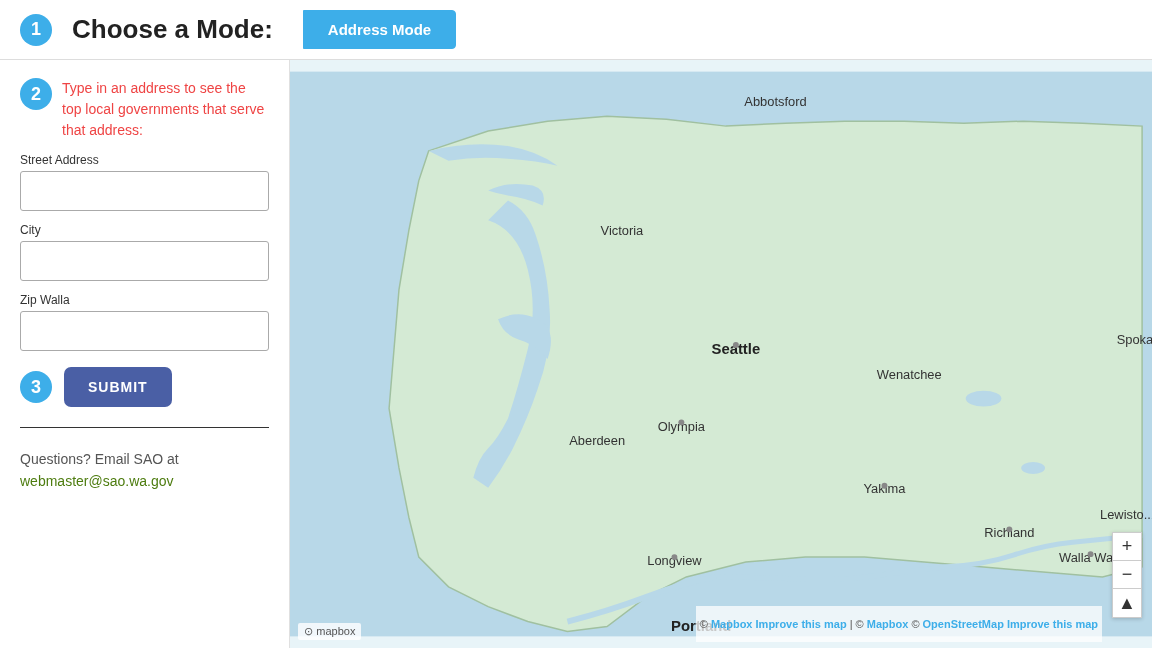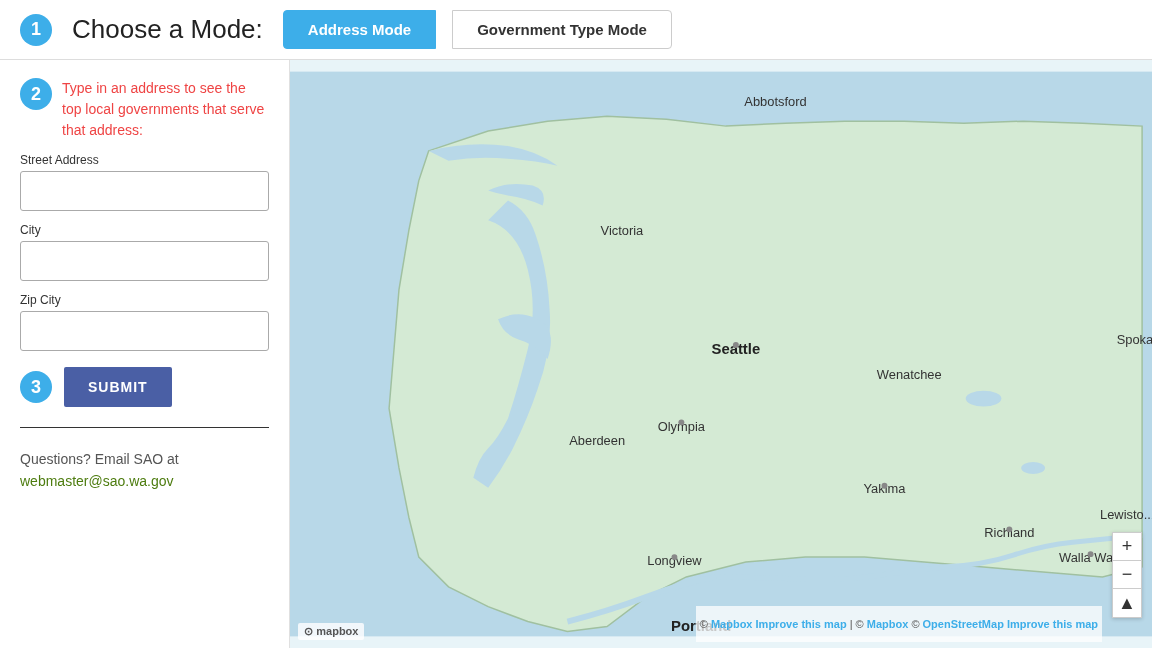--- a/index.html
+++ b/index.html
@@ -39,22 +39,23 @@
       font-weight: bold;
       font-size: 18px;
       display: flex;
       align-items: center;
       justify-content: center;
       flex-shrink: 0;
     }
 
     .choose-mode-label {
       font-size: 26px;
-      font-weight: normal;
+      font-weight: bold;
       color: #222;
+      margin-right: 10px;
     }
 
     .tabs {
       display: flex;
       align-items: stretch;
       gap: 16px;
     }
 
     .tab {
       padding: 10px 24px;
@@ -141,21 +142,21 @@
 
     .submit-btn {
       background: #4a5fa5;
       color: #fff;
       border: none;
       padding: 12px 24px;
       font-size: 14px;
       font-weight: bold;
       letter-spacing: 1px;
       cursor: pointer;
-      border-radius: 2px;
+      border-radius: 7px;
     }
 
     .divider {
       border: none;
       border-top: 1.5px solid #333;
       margin: 8px 0;
     }
 
     .footer-text {
       font-size: 14px;
@@ -230,21 +231,20 @@
 
     .mapbox-logo {
       position: absolute;
       bottom: 8px;
       left: 8px;
       font-size: 11px;
       color: #555;
       background: rgba(255,255,255,0.8);
       padding: 2px 6px;
       border-radius: 2px;
-      font-weight: bold;
     }
 
     .city-label {
       font-size: 13px;
       fill: #333;
       font-family: Arial, sans-serif;
     }
 
     .city-label-bold {
       font-size: 15px;
@@ -256,21 +256,20 @@
 </head>
 <body>
 
 <div class="app-container">
 
   <div class="header">
     <div class="step-circle">1</div>
     <span class="choose-mode-label">Choose a Mode:</span>
     <div class="tabs">
       <button class="tab active">Address Mode</button>
-      <button class="tab">Government Type Mode</button>
     </div>
   </div>
 
   <div class="main-content">
 
     <div class="left-panel">
 
       <div class="step2-area">
         <div class="step-circle">2</div>
         <span class="step2-text">Type in an address to see the top local governments that serve that address:</span>
@@ -280,21 +279,21 @@
         <label class="form-label">Street Address</label>
         <input class="form-input" type="text" placeholder="" style="">
       </div>
 
       <div class="form-group">
         <label class="form-label">City</label>
         <input class="form-input" type="text" placeholder="" style="">
       </div>
 
       <div class="form-group">
-        <label class="form-label">Zip City</label>
+        <label class="form-label">Zip Walla</label>
         <input class="form-input" type="text" placeholder="" style="">
       </div>
 
       <div class="step3-area">
         <div class="step-circle">3</div>
         <button class="submit-btn">SUBMIT</button>
       </div>
 
       <hr class="divider">
 

